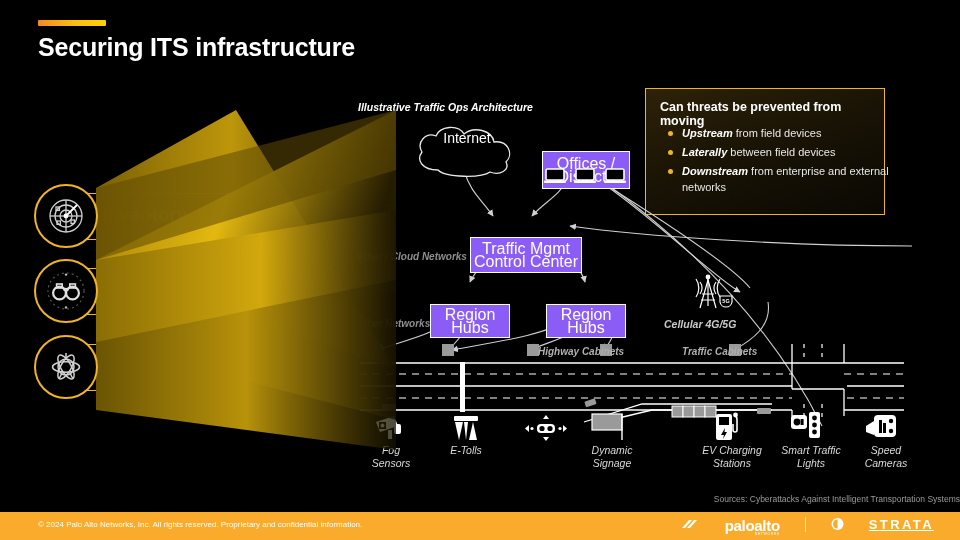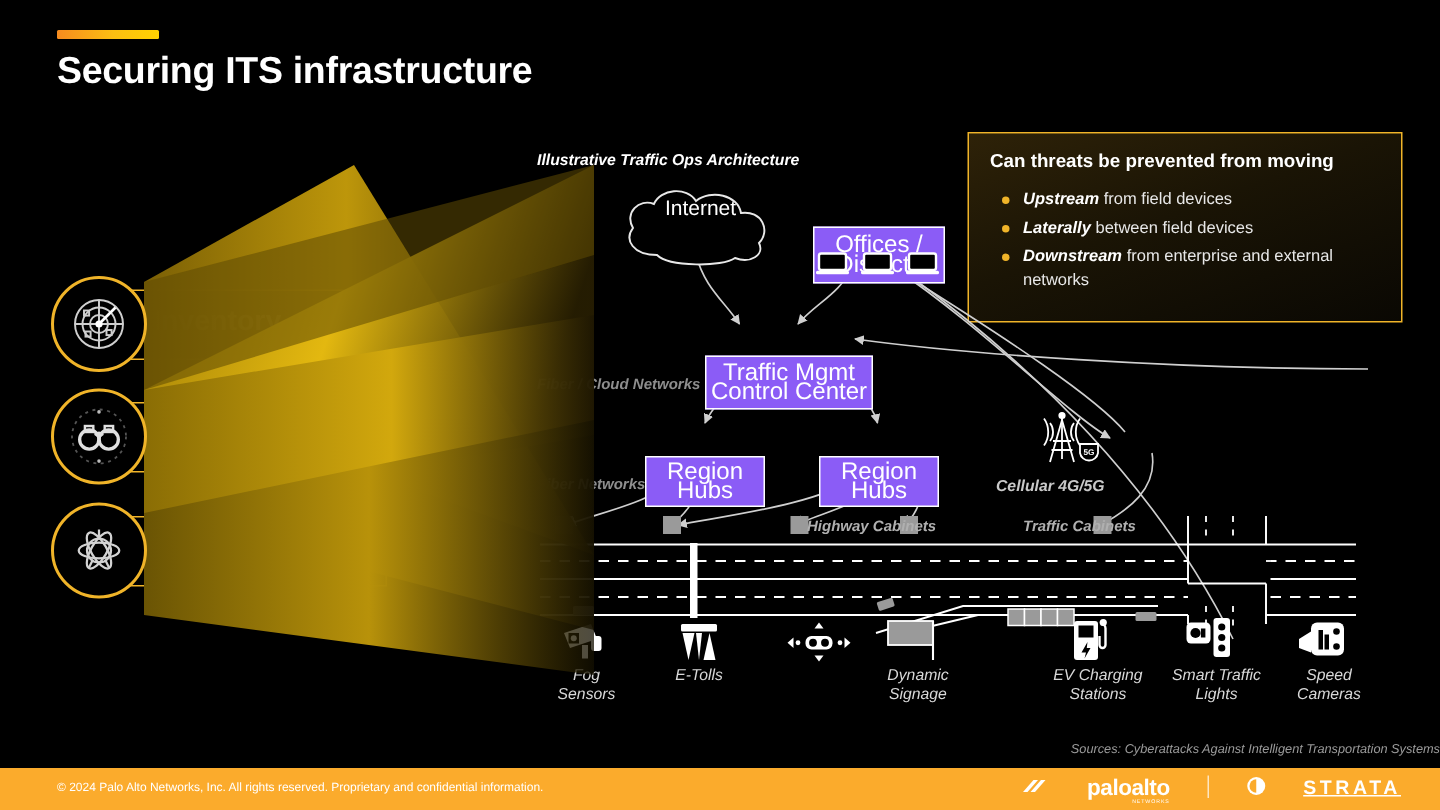--- a/index.html
+++ b/index.html
@@ -33,34 +33,34 @@
   .net-label{position:absolute;font-size:10px;font-style:italic;font-weight:bold;color:#8e8e8e;}
   .dev-label{position:absolute;font-size:10.5px;font-style:italic;color:#d8d8d8;text-align:center;
     line-height:13px;}
   .dev-sub{display:block;font-size:6.5px;font-style:italic;color:#bdbdbd;line-height:8.5px;}
 
   .nodebox{position:absolute;border:1.4px solid #fff;background:#8b5cf6;color:#fff;
     display:flex;align-items:center;justify-content:center;text-align:center;
     font-size:16px;line-height:13px;box-sizing:border-box;margin-top:23px;}
 
   
-  .callout{position:absolute;left:645px;top:88px;width:290px;height:127px;
+  .callout{position:absolute;left:645px;top:88px;width:240px;height:127px;
     border:1.8px solid #f0b429;box-sizing:border-box;
     background:linear-gradient(160deg,#2e2208 0%,#1a1405 45%,#0a0803 100%);}
   .callout h3{margin:0;position:absolute;left:14px;top:11px;font-size:12.5px;font-weight:bold;color:#fff;}
   .callout ul{margin:0;padding:0;position:absolute;left:16px;top:36px;width:262px;list-style:none;}
   .callout li{position:relative;padding-left:20px;font-size:11px;color:#e8e8e8;line-height:16px;
     margin-bottom:3px;}
   .callout li::before{content:"";position:absolute;left:6px;top:6px;width:5px;height:5px;border-radius:50%;
     background:#f0b429;}
   .callout li b{font-style:italic;color:#fff;font-weight:bold;}
 
   
   .sources{position:absolute;left:0;top:494px;width:960px;text-align:right;
-    font-size:8.5px;font-style:italic;color:#9a9a9a;}
+    font-size:8.5px;color:#9a9a9a;}
 
   
   .footer{position:absolute;left:0;top:512px;width:960px;height:28px;background:#fbab2c;}
   .footer-copy{position:absolute;left:38px;top:8px;font-size:8px;color:#fff;}
   .footer-logos{position:absolute;right:26px;top:5px;display:flex;gap:25px;color:#fff;}
   .logo-text{font-size:15px;font-weight:bold;letter-spacing:-.3px;color:#fff;}
   .logo-tm{font-size:3.5px;color:#fff;display:block;letter-spacing:.6px;margin-top:-3px;text-align:right;}
   .logo-div{width:1px;height:15px;background:rgba(255,255,255,.7);}
   .logo-strata{font-size:13px;font-weight:bold;letter-spacing:2.4px;color:#fff;text-decoration:underline;}
 </style>

